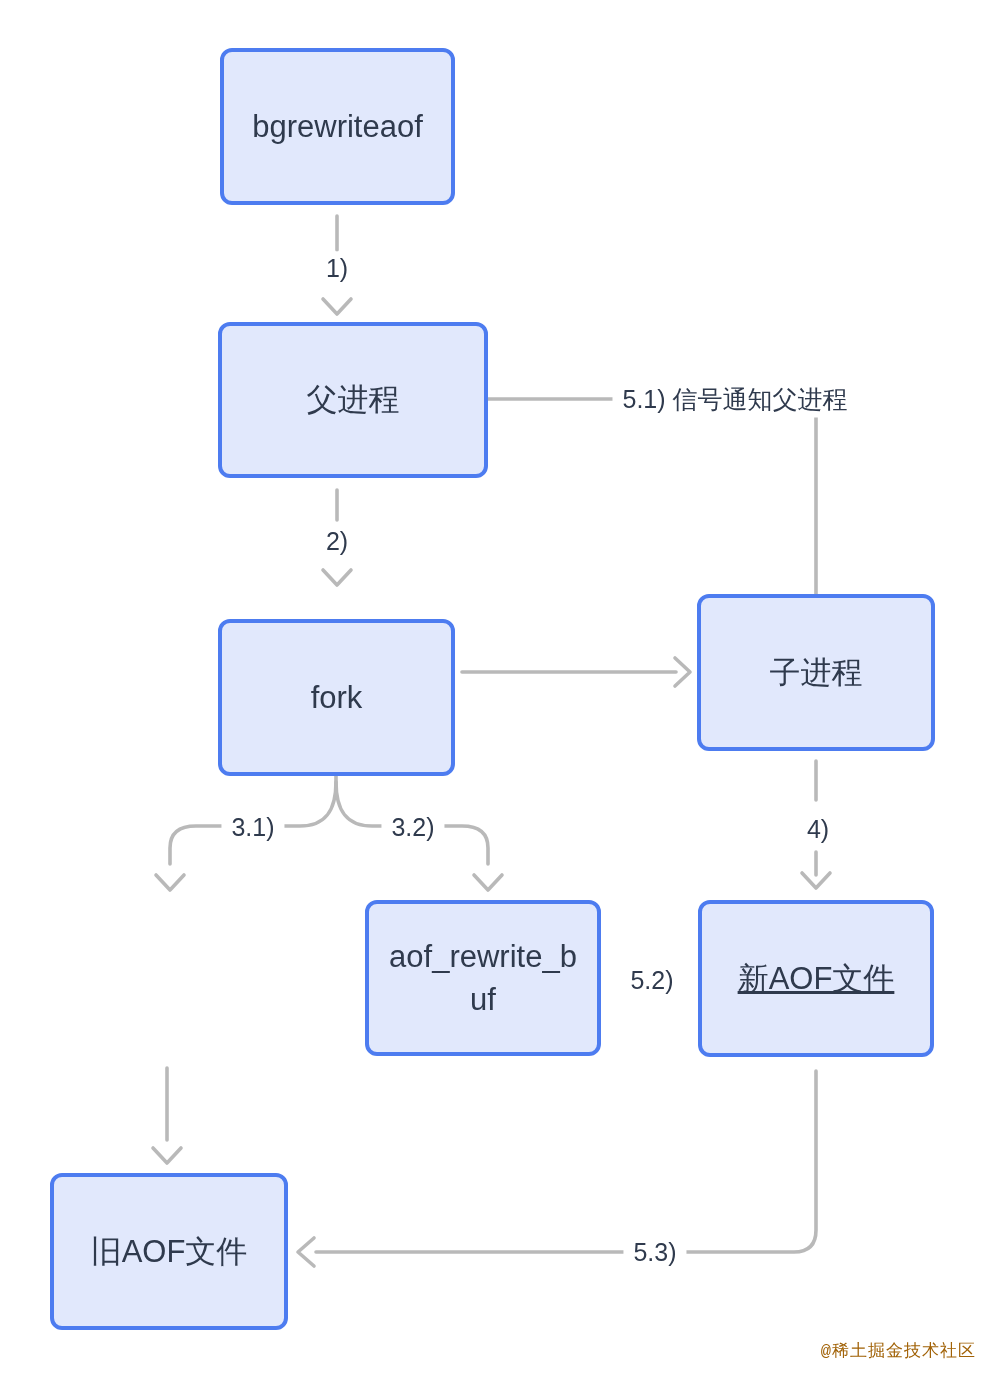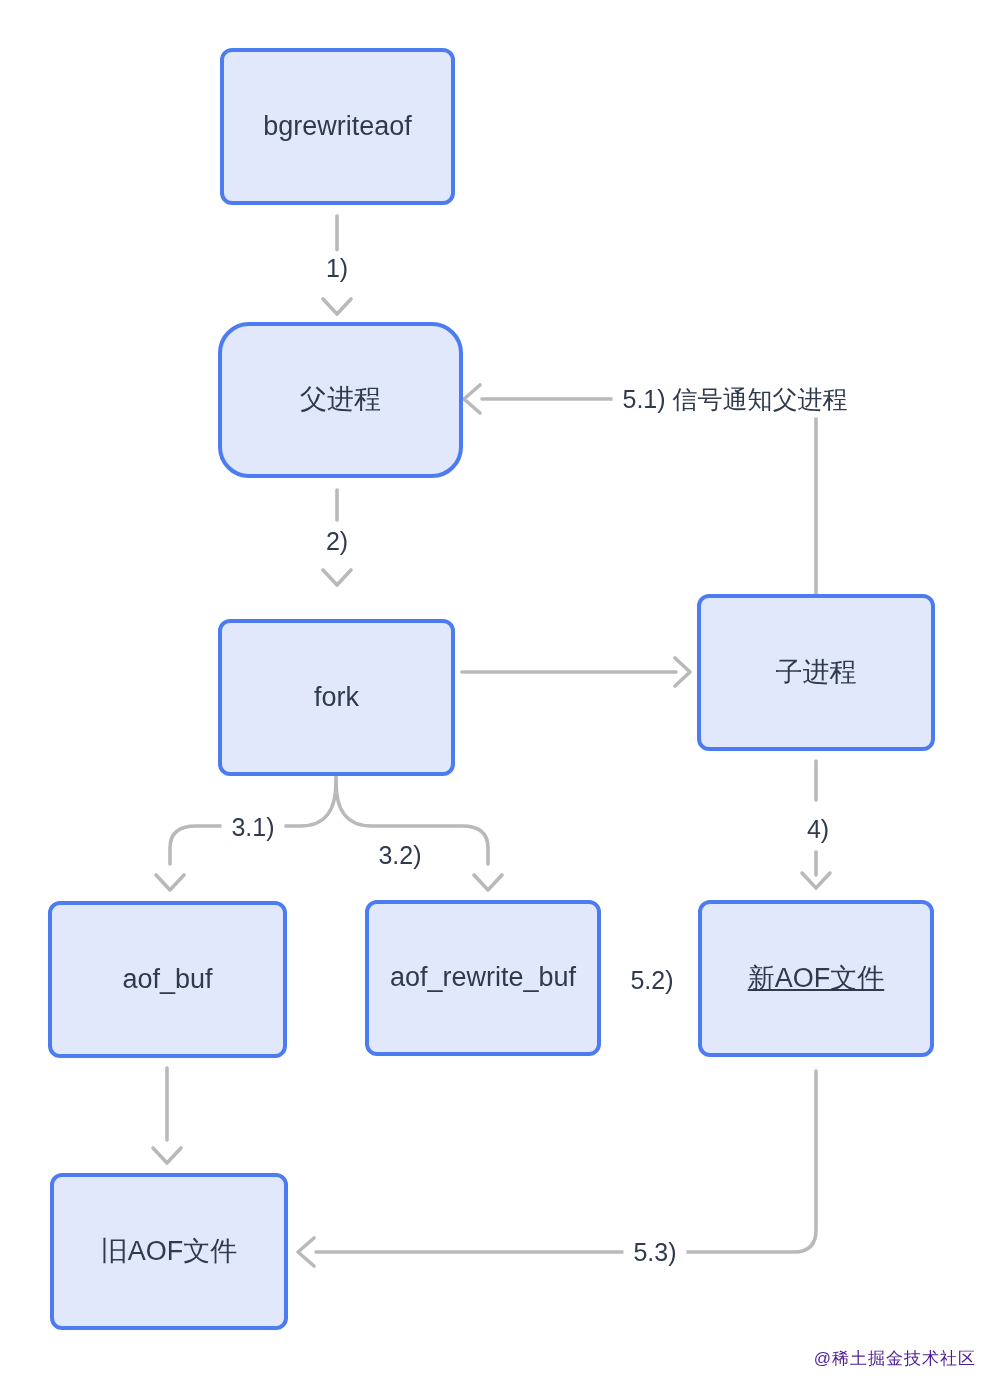--- a/index.html
+++ b/index.html
@@ -25,44 +25,45 @@
     position: absolute;
     box-sizing: border-box;
     background: #e1e8fc;
     border: 4px solid #4d7cf0;
     border-radius: 12px;
     display: flex;
     align-items: center;
     justify-content: center;
     text-align: center;
     color: #2f3a4d;
-    font-size: 27px;
+    font-size: 31px;
     line-height: 1.4;
     padding: 0 16px;
     word-break: break-all;
     z-index: 2;
   }
   .elabel {
     position: absolute;
     transform: translate(-50%, -50%);
     background: #ffffff;
     padding: 2px 10px;
     font-size: 25px;
     color: #2f3a4d;
     white-space: nowrap;
     z-index: 3;
   }
   #watermark {
     position: absolute;
     right: 8px;
-    bottom: 10px;
+    bottom: 18px;
     font-size: 17px;
-    color: #4c1d95;
+    color: #a16207;
     letter-spacing: 1px;
     z-index: 3;
+    font-family: Liberation Mono, monospace;
   }
   .conn {
     stroke: #b9b9b9;
     stroke-width: 3.6;
     fill: none;
     stroke-linecap: round;
     stroke-linejoin: round;
   }
 </style>
 </head>
@@ -115,52 +116,49 @@
     <g>
       <path class="conn" d="M816,1071 V1230 Q816,1252 794,1252 H316"></path>
       <path class="conn" d="M314,1238 L298,1252 L314,1266"></path>
     </g>
   </svg>
 
   <div class="node" style="left:220px; top:48px; width:235px; height:157px;">
     <span>bgrewriteaof</span>
   </div>
 
-  <div class="node" style="left:218px; top:322px; width:245px; height:156px;border-radius:31px;">
+  <div class="node" style="left:218px; top:322px; width:270px; height:156px;">
     <span>父进程</span>
   </div>
 
   <div class="node" style="left:218px; top:595px; width:237px; height:157px;margin-top:24px;">
     <span>fork</span>
   </div>
 
   <div class="node" style="left:697px; top:594px; width:238px; height:157px;">
     <span>子进程</span>
   </div>
 
-  <div class="node" style="left:48px; top:901px; width:239px; height:157px;">
-    <span>aof_buf</span>
-  </div>
 
   <div class="node" style="left:365px; top:900px; width:236px; height:156px;">
     <span>aof_rewrite_buf</span>
   </div>
 
   <div class="node" style="left:698px; top:900px; width:236px; height:157px;text-decoration:underline;">
     <span>新AOF文件</span>
   </div>
 
   <div class="node" style="left:50px; top:1173px; width:238px; height:157px;">
     <span>旧AOF文件</span>
   </div>
 
   <span class="elabel" style="left:337px; top:268px;">1)</span>
   <span class="elabel" style="left:337px; top:541px;">2)</span>
   <span class="elabel" style="left:253px; top:827px;">3.1)</span>
-  <span class="elabel" style="left:400px; top:827px;margin-top:28px;">3.2)</span>
+  <span class="elabel" style="left:413px; top:827px;">3.2)</span>
   <span class="elabel" style="left:818px; top:829px;">4)</span>
   <span class="elabel" style="left:735px; top:399px;">5.1) 信号通知父进程</span>
   <span class="elabel" style="left:652px; top:980px;text-align:right;">5.2)</span>
   <span class="elabel" style="left:655px; top:1252px;">5.3)</span>
 
   <span id="watermark">@稀土掘金技术社区</span>
 
 </div>
 
 </body></html>

